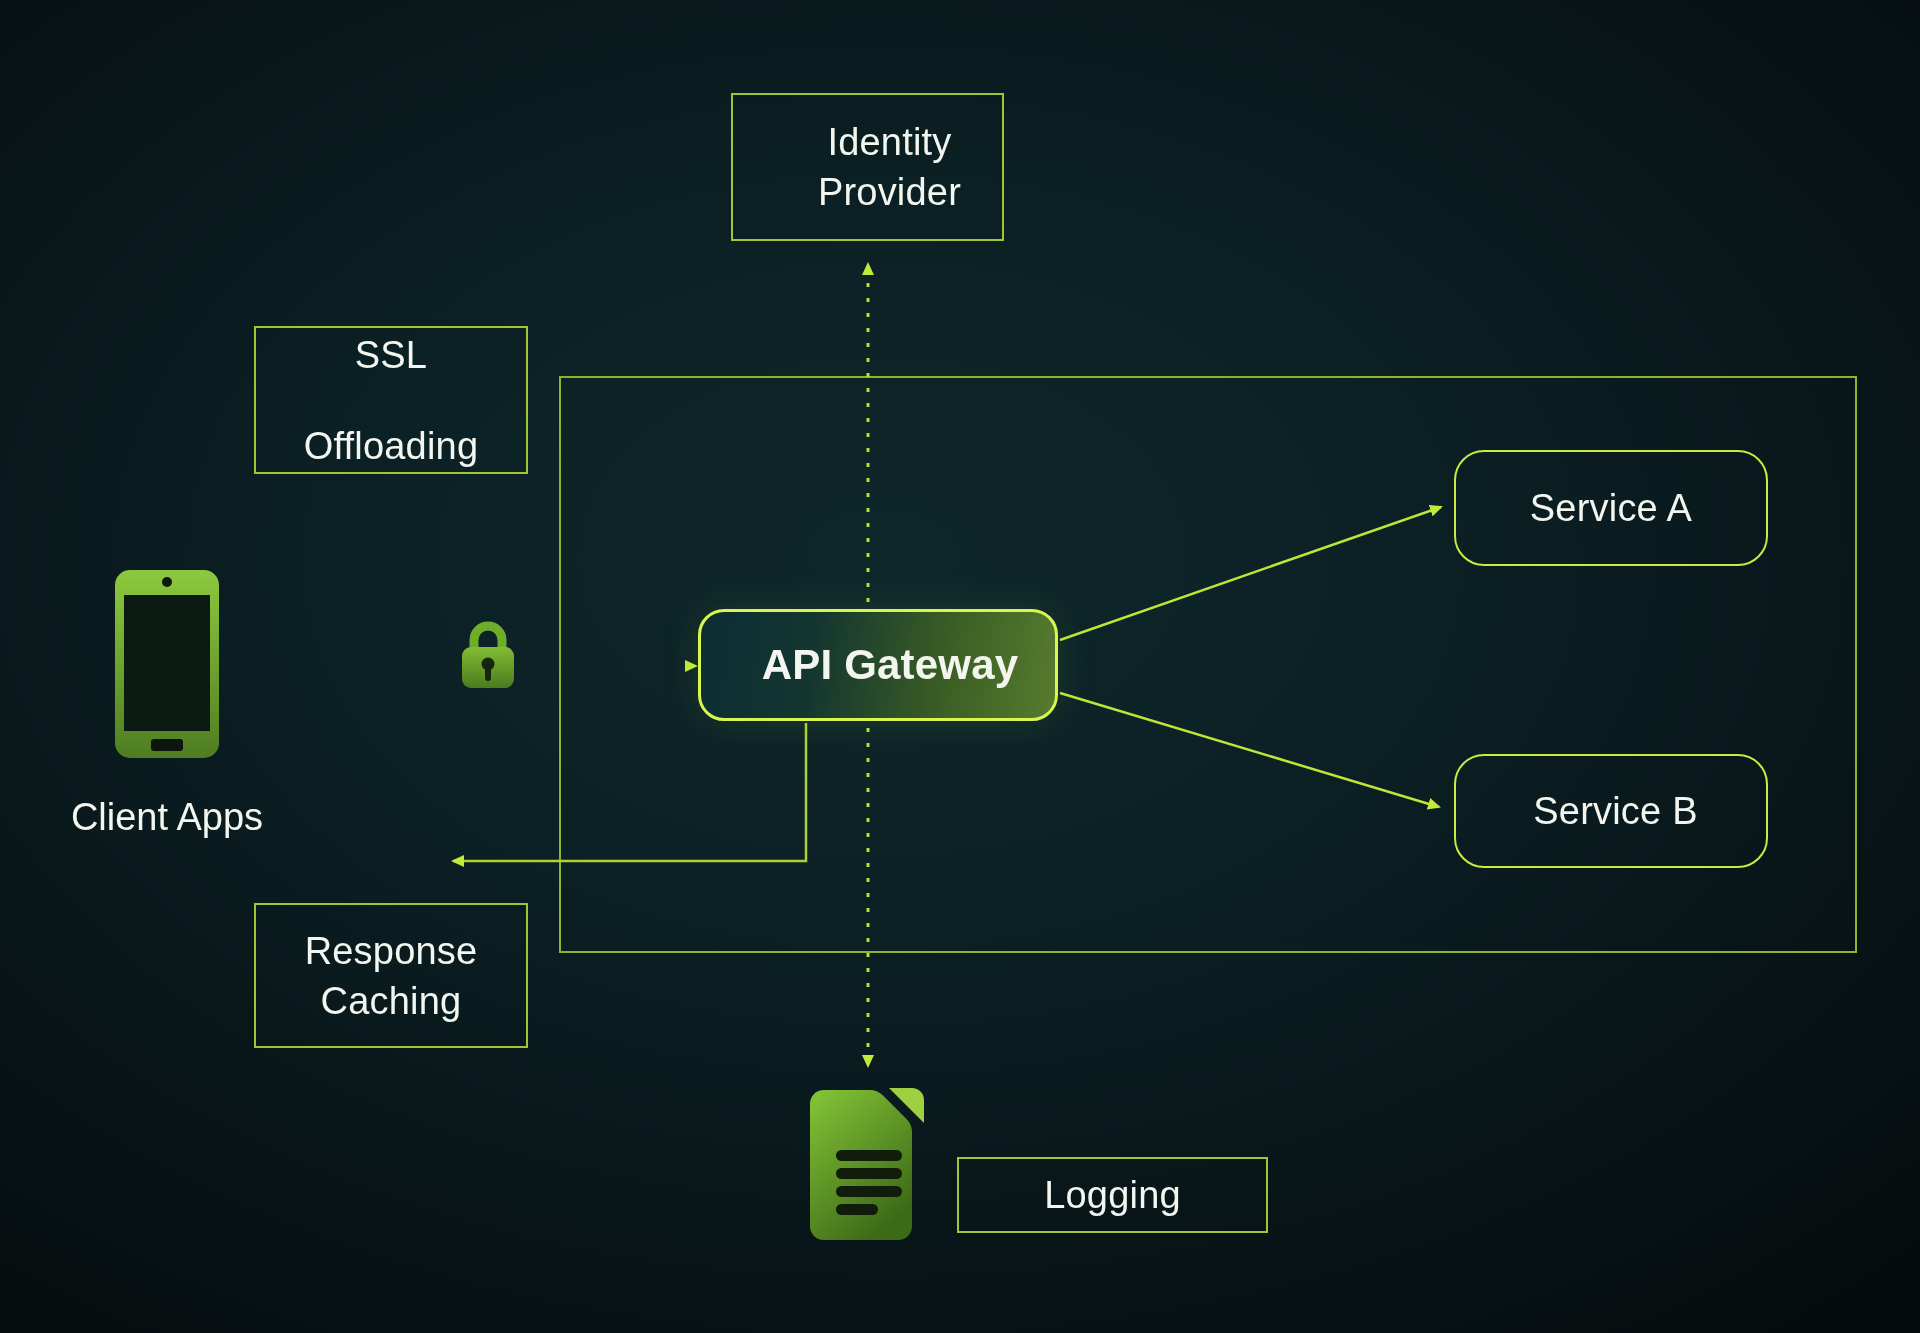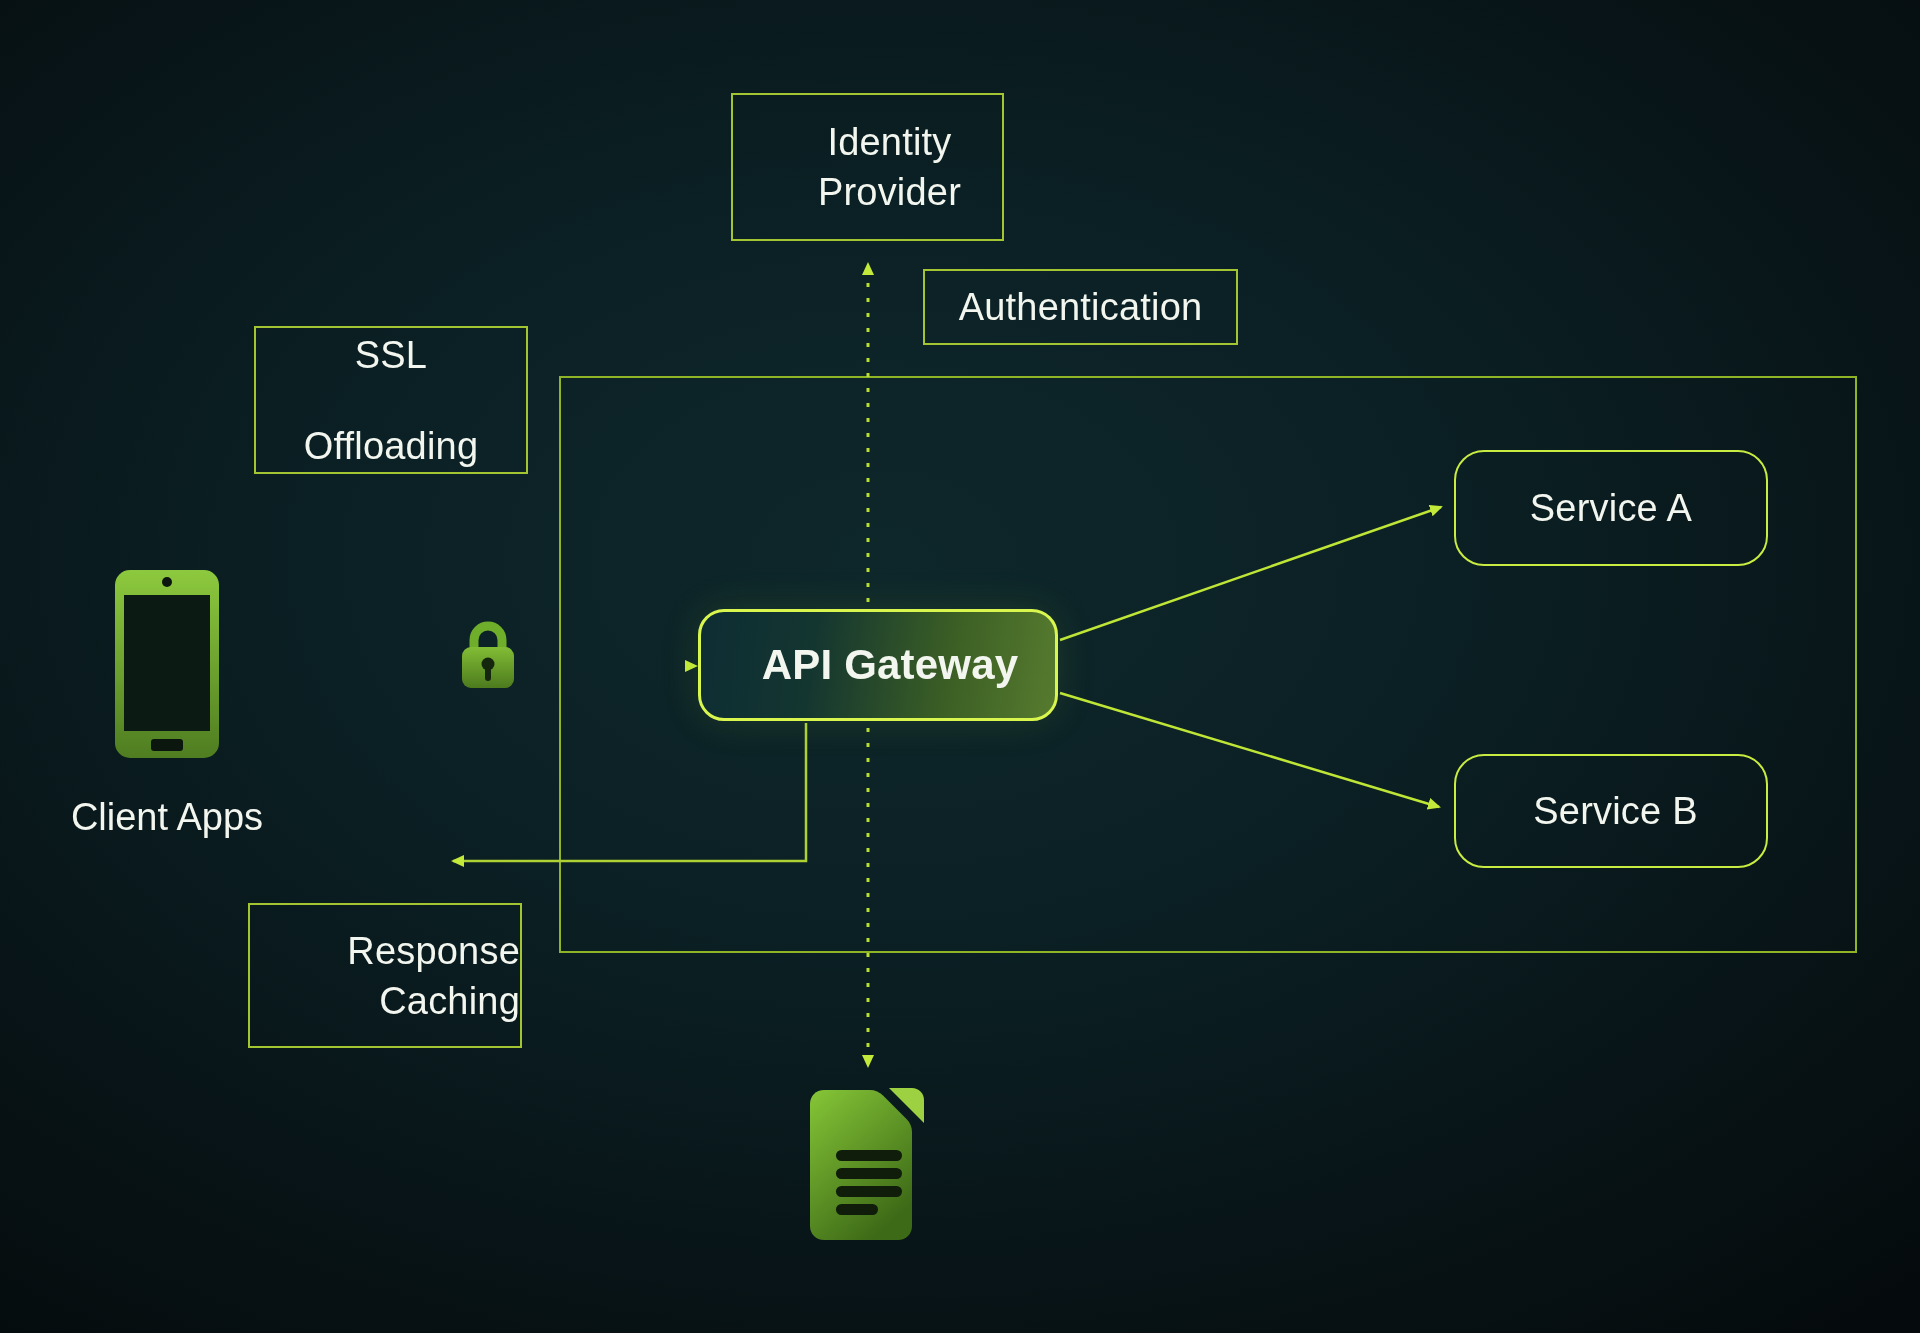--- a/index.html
+++ b/index.html
@@ -83,47 +83,47 @@
     <path d="M1060 693 L 1439 807" fill="none" stroke="#bfe637" stroke-width="2.5" marker-end="url(#arr)"></path>
 
     <path d="M806 723 V 861 H 453" fill="none" stroke="#aed133" stroke-width="2.5" marker-end="url(#arr)"></path>
   </svg>
 
   <div class="box" style="left:731px;top:93px;width:273px;height:148px;padding-left:44px;">
     <span>Identity</span>
     <span>Provider</span>
   </div>
 
-  <div class="box" style="left:923px;top:269px;width:315px;height:76px;">
-    <span>Authentication</span>
-  </div>
 
   <div class="box" style="left:254px;top:326px;width:274px;height:148px;gap:41px;">
     <span>SSL</span>
     <span>Offloading</span>
   </div>
 
 
   <div class="box rounded" style="left:1454px;top:450px;width:314px;height:116px;">
     <span>Service A</span>
   </div>
 
   <div class="box rounded" style="left:1454px;top:754px;width:314px;height:114px;padding-left:9px;">
     <span>Service B</span>
   </div>
 
   <div class="box gateway" style="left:698px;top:609px;width:360px;height:112px;padding-left:24px;">
     <span>API Gateway</span>
   </div>
 
-  <div class="box" style="left:248px;top:903px;width:274px;height:145px;align-items:flex-end;">
+  <div class="box" style="left:254px;top:903px;width:274px;height:145px;">
     <span>Response</span>
     <span>Caching</span>
   </div>
 
+  <div class="box" style="left:957px;top:1157px;width:311px;height:76px;">
+    <span>Logging</span>
+  </div>
 
   <svg class="icon" style="left:112px;top:568px;" width="110" height="192" viewBox="0 0 110 192" xmlns="http://www.w3.org/2000/svg">
     <rect x="3" y="2" width="104" height="188" rx="15" fill="url(#phoneGrad)"></rect>
     <circle cx="55" cy="14" r="5" fill="#0b170e"></circle>
     <rect x="12" y="27" width="86" height="136" fill="#0c1a14"></rect>
     <rect x="39" y="171" width="32" height="12" rx="3" fill="#0b170e"></rect>
   </svg>
 
   <div class="floating-label" style="left:17px;top:796px;width:300px;">Client Apps</div>
 

